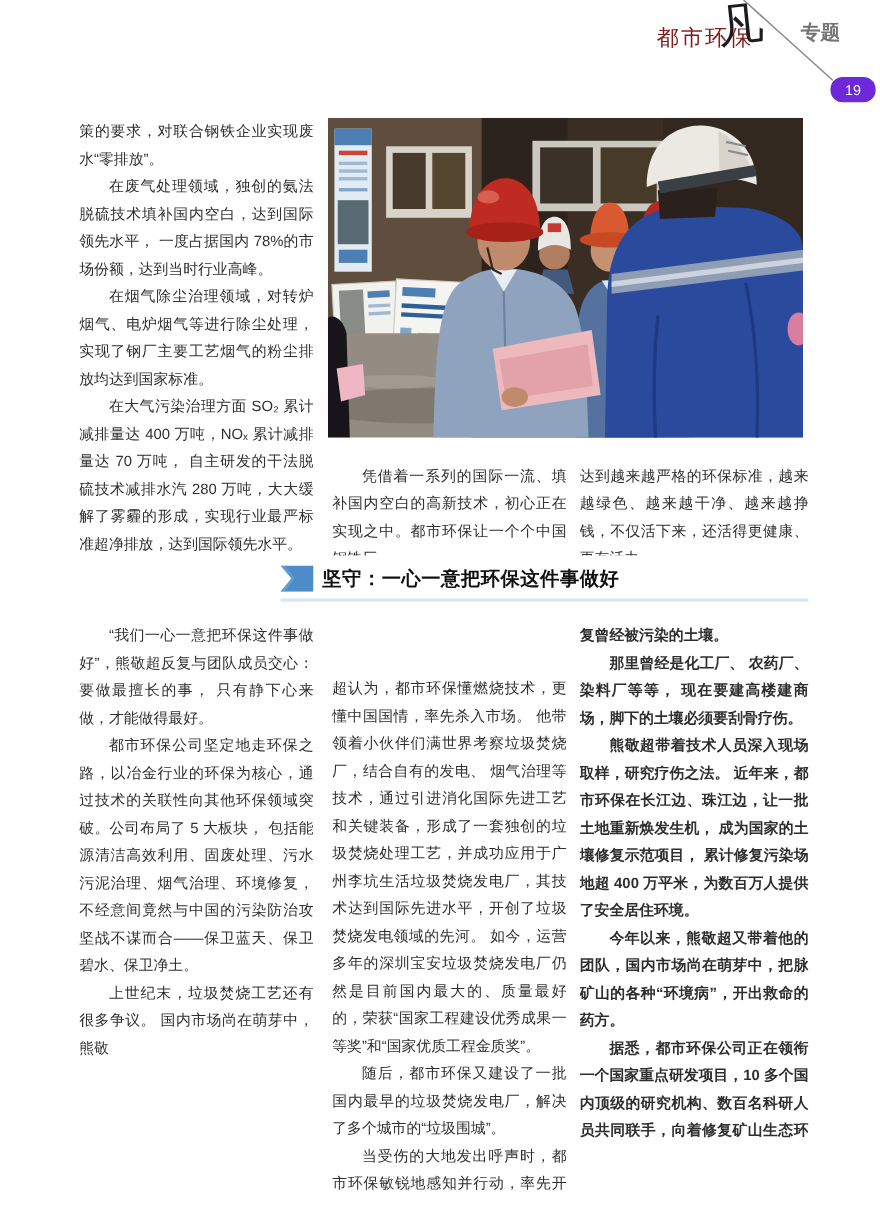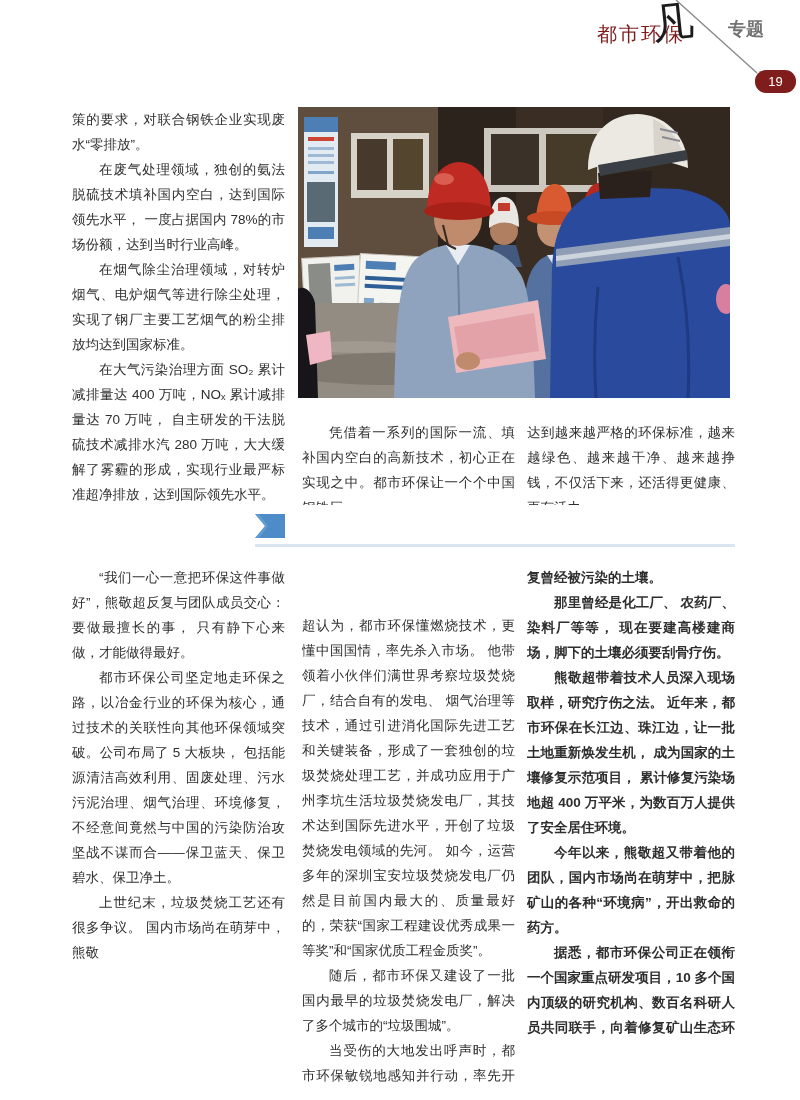--- a/index.html
+++ b/index.html
@@ -24,21 +24,21 @@
     font-family:"DejaVu Serif", serif;
     transform:rotate(-6deg);
   }
   .header-line-svg { position:absolute; left:600px; top:0; width:200px; height:80px; }
   .section-label {
     position:absolute; left:728px; top:17px;
     font-size:18px; font-weight:bold; color:#737373;
   }
   .page-number-box {
     position:absolute; left:755px; top:70px; width:41px; height:23px;
-    background:#7f1d1d; color:#fff; font-size:13px;
+    background:#6d28d9; color:#fff; font-size:13px;
     display:flex; align-items:center; justify-content:center;border-radius:11px;
   }
 
   
   .col {
     position:absolute;
     font-size:13.5px; line-height:25px;
     text-align:justify; color:#2e2e2e;
   }
   .col p.indent { text-indent:2em; }
@@ -214,20 +214,21 @@
       <p class="indent">凭借着一系列的国际一流、填补国内空白的高新技术，初心正在实现之中。都市环保让一个个中国钢铁厂</p>
     </div>
   <div class="col col-lead-right">
       <p>达到越来越严格的环保标准，越来越绿色、越来越干净、越来越挣钱，不仅活下来，还活得更健康、更有活力。</p>
     </div>
 
   <svg class="heading-icon" viewBox="0 0 30 24">
     <path d="M0 0 L30 0 L30 24 L0 24 L10 12 Z" fill="#4d8cc9"></path>
     <path d="M0 0 L10 12 L0 24 L4 24 L13 12 L4 0 Z" fill="#6da6d9" opacity="0.6"></path>
   </svg>
+  <h2 class="heading-title">坚守：一心一意把环保这件事做好</h2>
   <div class="heading-underline"></div>
 
   <div class="col col-bottom-left">
       <p class="indent">“我们一心一意把环保这件事做好”，熊敬超反复与团队成员交心：要做最擅长的事， 只有静下心来做，才能做得最好。</p>
       <p class="indent">都市环保公司坚定地走环保之路，以冶金行业的环保为核心，通过技术的关联性向其他环保领域突破。公司布局了 5 大板块， 包括能源清洁高效利用、固废处理、污水污泥治理、烟气治理、环境修复，不经意间竟然与中国的污染防治攻坚战不谋而合——保卫蓝天、保卫碧水、保卫净土。</p>
       <p class="indent">上世纪末，垃圾焚烧工艺还有很多争议。 国内市场尚在萌芽中，熊敬</p>
     </div>
   <div class="col col-bottom-mid">
       <p>超认为，都市环保懂燃烧技术，更懂中国国情，率先杀入市场。 他带领着小伙伴们满世界考察垃圾焚烧厂，结合自有的发电、 烟气治理等技术，通过引进消化国际先进工艺和关键装备，形成了一套独创的垃圾焚烧处理工艺，并成功应用于广州李坑生活垃圾焚烧发电厂，其技术达到国际先进水平，开创了垃圾焚烧发电领域的先河。 如今，运营多年的深圳宝安垃圾焚烧发电厂仍然是目前国内最大的、质量最好的，荣获“国家工程建设优秀成果一等奖”和“国家优质工程金质奖”。</p>
       <p class="indent">随后，都市环保又建设了一批国内最早的垃圾焚烧发电厂，解决了多个城市的“垃圾围城”。</p>

